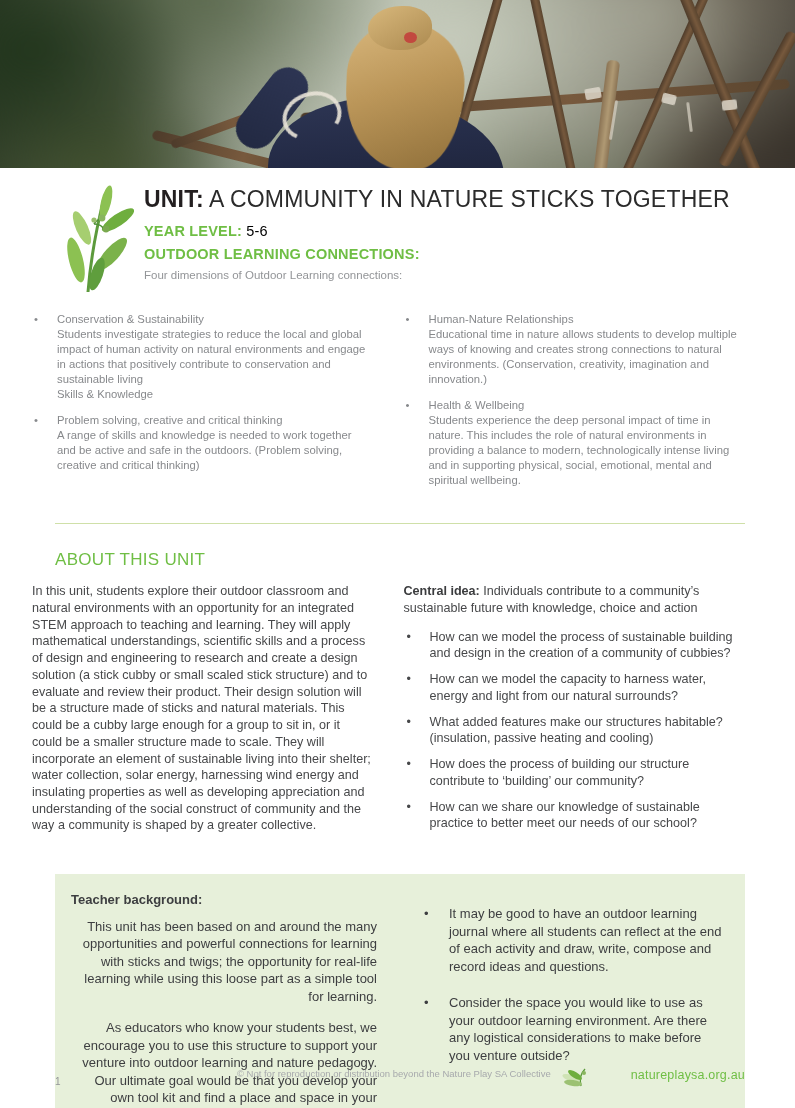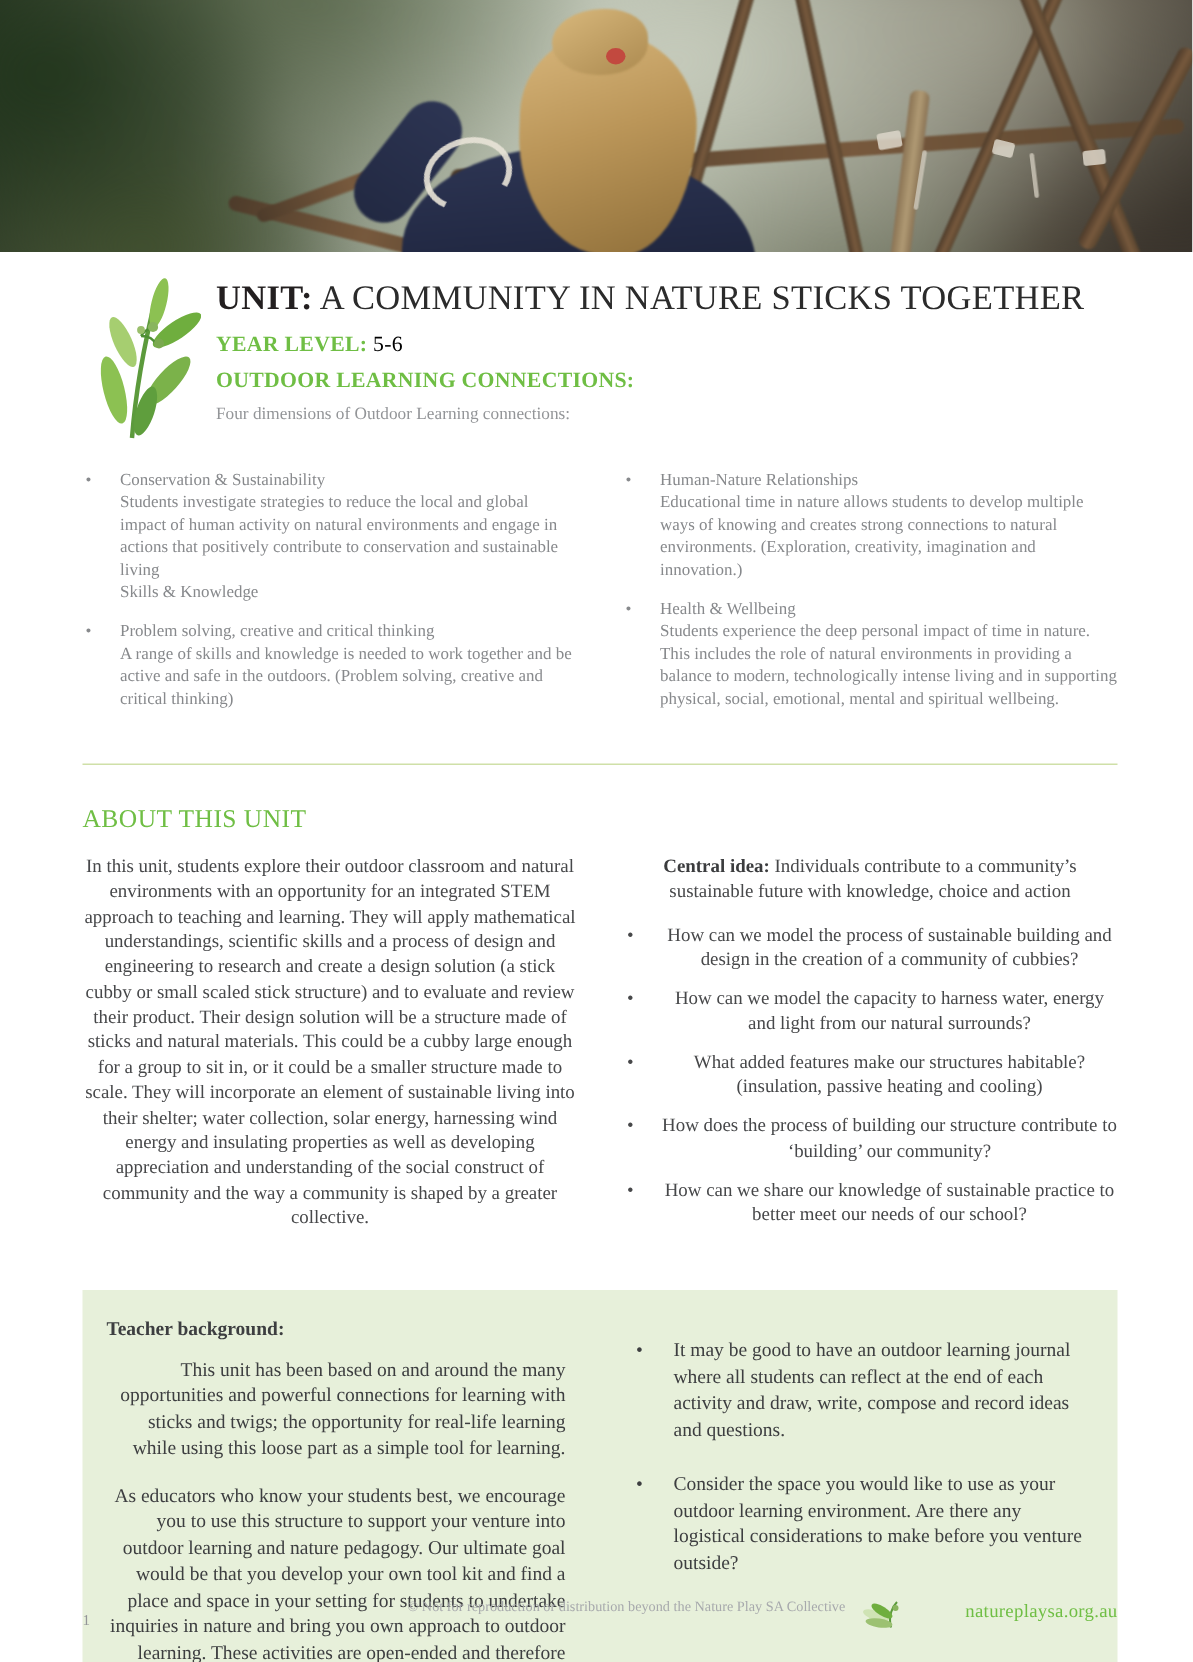--- a/index.html
+++ b/index.html
@@ -1,17 +1,17 @@
 <!DOCTYPE html>
 <html><head>
 <meta charset="utf-8">
 <style>
   html,body{margin:0;padding:0;background:#ffffff;}
   .page{position:relative;width:795px;height:1108px;background:#fff;overflow:hidden;
-        font-family:Liberation Serif, serif;color:#414042;}
+        font-family:Liberation Sans, sans-serif;color:#414042;}
 
   
   .banner{position:relative;width:795px;height:168px;overflow:hidden;
     background:linear-gradient(100deg,#2e3b28 0%,#47523c 16%,#8d9683 33%,#b3bbab 48%,#9aa18e 60%,#6d6b5d 74%,#50463a 88%,#3b3630 100%);}
   .banner .blur-layer{position:absolute;inset:-24px;filter:blur(12px);
     background:
       radial-gradient(240px 180px at 6% 35%,#22361d 0%,rgba(34,54,29,0) 70%),
       radial-gradient(300px 220px at 26% 8%,#5d6b50 0%,rgba(93,107,80,0) 70%),
       radial-gradient(420px 280px at 56% 30%,#c6cbbc 0%,rgba(198,203,188,0) 72%),
       radial-gradient(320px 240px at 80% 18%,#8b8878 0%,rgba(139,136,120,0) 70%),
@@ -42,35 +42,35 @@
   .logo{width:84px;flex:0 0 84px;margin-top:0;}
   .header-text{margin-left:10px;padding-top:4px;}
   h1{margin:0 0 10px 0;font-size:23px;font-weight:400;color:#2b2b2b;letter-spacing:.2px;white-space:nowrap;}
   h1 .b{font-weight:700;color:#231f20;}
   .meta{font-size:14.5px;font-weight:700;margin-top:7px;letter-spacing:.2px;}
   .green{color:#6fbe44;}
   .meta .val{color:#000000;font-weight:400;}
   .subline{font-size:11.5px;color:#939598;margin-top:7px;font-weight:400;}
 
   
-  .two-col{display:grid;grid-template-columns:1fr 1fr;column-gap:30px;padding:0 50px 0 55px;}
+  .two-col{display:grid;grid-template-columns:1fr 1fr;column-gap:30px;padding:0 50px 0 32px;}
 
   
   .connections{margin-top:14px;font-size:11.3px;color:#87898c;line-height:1.33;}
   .connections ul{list-style:none;margin:0;padding:0;}
   .connections li{position:relative;padding-left:25px;margin-bottom:11px;}
   .connections li::before{content:"•";position:absolute;left:2px;top:0;color:#87898c;}
 
   
   .divider{border:none;border-top:1.5px solid #cfe0a8;margin:24px 50px 0 55px;}
 
   
   .about-heading{font-size:17px;color:#6fbe44;font-weight:400;letter-spacing:.3px;
     margin:26px 50px 13px 55px;}
-  .about{font-size:12.6px;line-height:1.33;color:#47484a;text-align:center;}
+  .about{font-size:12.6px;line-height:1.33;color:#47484a;}
   .about p{margin:0 0 12px 0;}
   .about .b{font-weight:700;color:#3b3c3e;}
   .about ul{list-style:none;margin:4px 0 0 0;padding:0;}
   .about li{position:relative;padding-left:26px;margin-bottom:9px;}
   .about li::before{content:"•";position:absolute;left:3px;top:0;}
 
   
   .green-box{background:#e7f0da;margin:28px 50px 0 55px;padding:17px 20px 20px 16px;
     display:grid;grid-template-columns:1fr 1fr;column-gap:42px;
     font-size:13px;line-height:1.345;color:#3d3e40;}
@@ -150,21 +150,21 @@
         <div>Skills &amp; Knowledge</div>
       </li>
       <li>
         <div>Problem solving, creative and critical thinking</div>
         <div>A range of skills and knowledge is needed to work together and be active and safe in the outdoors. (Problem solving, creative and critical thinking)</div>
       </li>
     </ul>
     <ul>
       <li>
         <div>Human-Nature Relationships</div>
-        <div>Educational time in nature allows students to develop multiple ways of knowing and creates strong connections to natural environments. (Exploration, creativity, imagination and innovation.)</div>
+        <div>Educational time in nature allows students to develop multiple ways of knowing and creates strong connections to natural environments. (Conservation, creativity, imagination and innovation.)</div>
       </li>
       <li>
         <div>Health &amp; Wellbeing</div>
         <div>Students experience the deep personal impact of time in nature. This includes the role of natural environments in providing a balance to modern, technologically intense living and in supporting physical, social, emotional, mental and spiritual wellbeing.</div>
       </li>
     </ul>
   </div>
 
   <hr class="divider">
 

